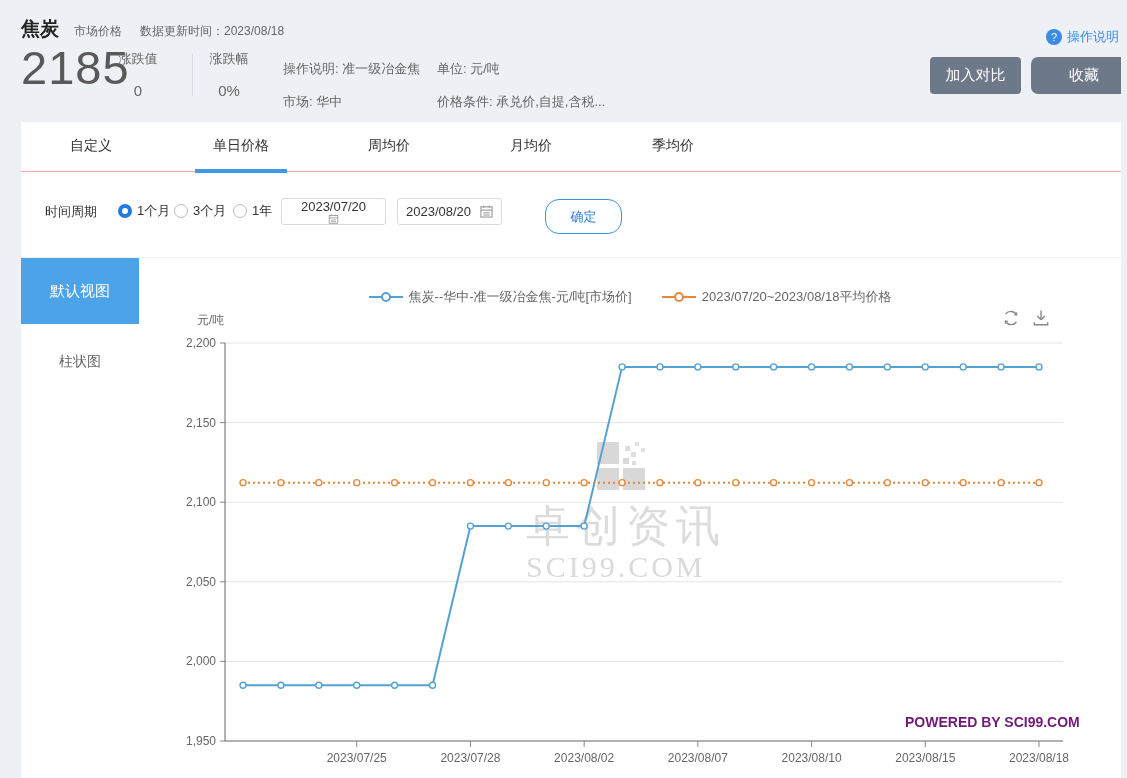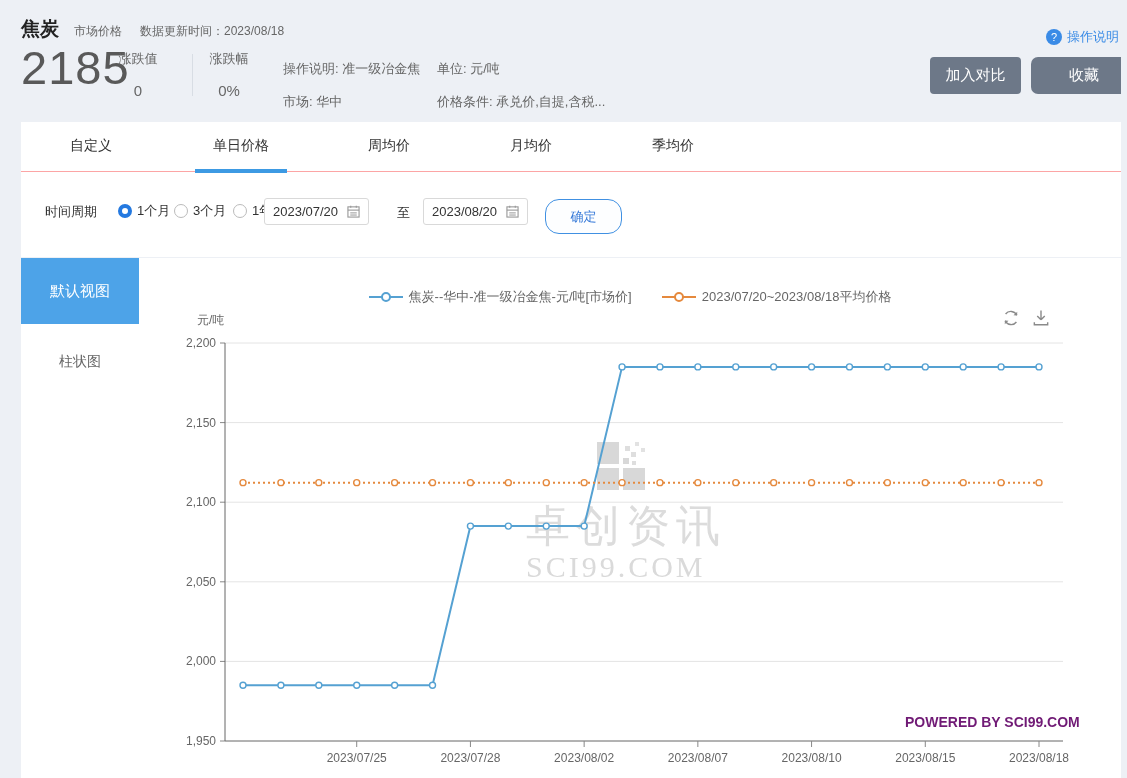--- a/index.html
+++ b/index.html
@@ -134,33 +134,33 @@
     </div>
     <div class="radio-item" style="left:153px;">
       <span class="radio-dot"></span>
       <span>3个月</span>
     </div>
     <div class="radio-item" style="left:212px;">
       <span class="radio-dot"></span>
       <span>1年</span>
     </div>
 
-    <div class="date-input" style="left:243px;">
+    <div class="date-input" style="left:260px;flex-direction:column;">
       <span class="dval">2023/07/20</span>
       <svg class="cal" width="13" height="13" viewBox="0 0 14 14">
           <rect x="1" y="2" width="12" height="11" fill="none" stroke="#999" stroke-width="1.2"></rect>
           <line x1="1" y1="5.5" x2="13" y2="5.5" stroke="#999" stroke-width="1.2"></line>
           <line x1="4" y1="0.8" x2="4" y2="3" stroke="#999" stroke-width="1.2"></line>
           <line x1="10" y1="0.8" x2="10" y2="3" stroke="#999" stroke-width="1.2"></line>
           <line x1="3.5" y1="8.5" x2="10.5" y2="8.5" stroke="#999" stroke-width="1.1"></line>
           <line x1="3.5" y1="10.8" x2="10.5" y2="10.8" stroke="#999" stroke-width="1.1"></line>
         </svg>
     </div>
     <div class="to-label" style="left:376px;">至</div>
-    <div class="date-input" style="left:402px;gap:8px;">
+    <div class="date-input" style="left:376px;gap:8px;">
       <span class="dval">2023/08/20</span>
       <svg class="cal" width="13" height="13" viewBox="0 0 14 14">
           <rect x="1" y="2" width="12" height="11" fill="none" stroke="#999" stroke-width="1.2"></rect>
           <line x1="1" y1="5.5" x2="13" y2="5.5" stroke="#999" stroke-width="1.2"></line>
           <line x1="4" y1="0.8" x2="4" y2="3" stroke="#999" stroke-width="1.2"></line>
           <line x1="10" y1="0.8" x2="10" y2="3" stroke="#999" stroke-width="1.2"></line>
           <line x1="3.5" y1="8.5" x2="10.5" y2="8.5" stroke="#999" stroke-width="1.1"></line>
           <line x1="3.5" y1="10.8" x2="10.5" y2="10.8" stroke="#999" stroke-width="1.1"></line>
         </svg>
     </div>

